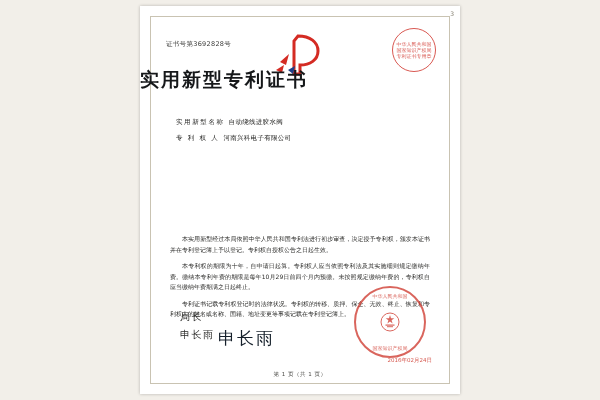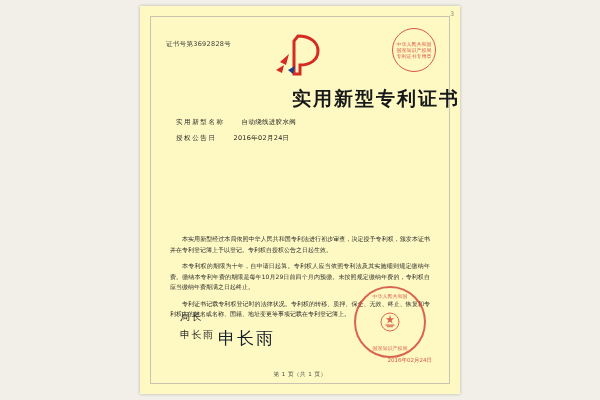--- a/index.html
+++ b/index.html
@@ -17,21 +17,21 @@
     height: 400px;
     background: #f2efe9;
   }
   
   .sheet {
     position: absolute;
     left: 140px;
     top: 6px;
     width: 320px;
     height: 388px;
-    background: #fef9c3;
+    background: #ffffff;
     box-shadow: 0 0 3px rgba(0,0,0,0.25);
   }
   .sheet-inner-border {
     position: absolute;
     left: 10px;
     top: 10px;
     right: 10px;
     bottom: 10px;
     border: 1px solid #c9c3b2;
   }
@@ -80,22 +80,22 @@
     font-size: 5px;
     line-height: 1.25;
     font-family: "DejaVu Serif", serif;
   }
   .seal-top span { display: block; }
 
   .title {
     position: absolute;
     left: 0;
     right: 0;
-    top: 80px;
-    text-align: right;
+    top: 61px;
+    text-align: left;
     font-size: 19px;
     font-weight: bold;
     letter-spacing: 2px;
     color: #16181a;
     font-family: "DejaVu Serif", serif;
   }
 
   
   .fields {
     position: absolute;
@@ -109,21 +109,21 @@
     margin-bottom: 7px;
     font-size: 6.5px;
     color: #2a2a28;
   }
   .field .lbl {
     white-space: nowrap;
     letter-spacing: 1.6px;
     color: #2a2a28;
   }
   .field .val {
-    margin-left: 17px;
+    margin-left: 4px;
     color: #1d1d1b;
     letter-spacing: 0.3px;
   }
 
   
   .body-text {
     position: absolute;
     left: 30px;
     right: 30px;
     top: 228px;
@@ -235,22 +235,22 @@
     </div>
 
     <div class="title">实用新型专利证书</div>
 
     <div class="fields">
       <div class="field">
         <span class="lbl">实用新型名称</span>
         <span class="val">自动绕线进胶水阀</span>
       </div>
       <div class="field">
-        <span class="lbl">授权公告日</span>
-        <span class="val">2016年02月24日</span>
+        <span class="lbl">专 利 权 人</span>
+        <span class="val">河南兴科电子有限公司</span>
       </div>
     </div>
 
     <div class="body-text">
       <p>本实用新型经过本局依照中华人民共和国专利法进行初步审查，决定授予专利权，颁发本证书并在专利登记簿上予以登记。专利权自授权公告之日起生效。</p>
       <p>本专利权的期限为十年，自申请日起算。专利权人应当依照专利法及其实施细则规定缴纳年费。缴纳本专利年费的期限是每年10月29日前四个月内预缴。未按照规定缴纳年费的，专利权自应当缴纳年费期满之日起终止。</p>
       <p>专利证书记载专利权登记时的法律状况。专利权的转移、质押、保全、无效、终止、恢复和专利权人的姓名或名称、国籍、地址变更等事项记载在专利登记簿上。</p>
     </div>
 
     <div class="sig-block">

